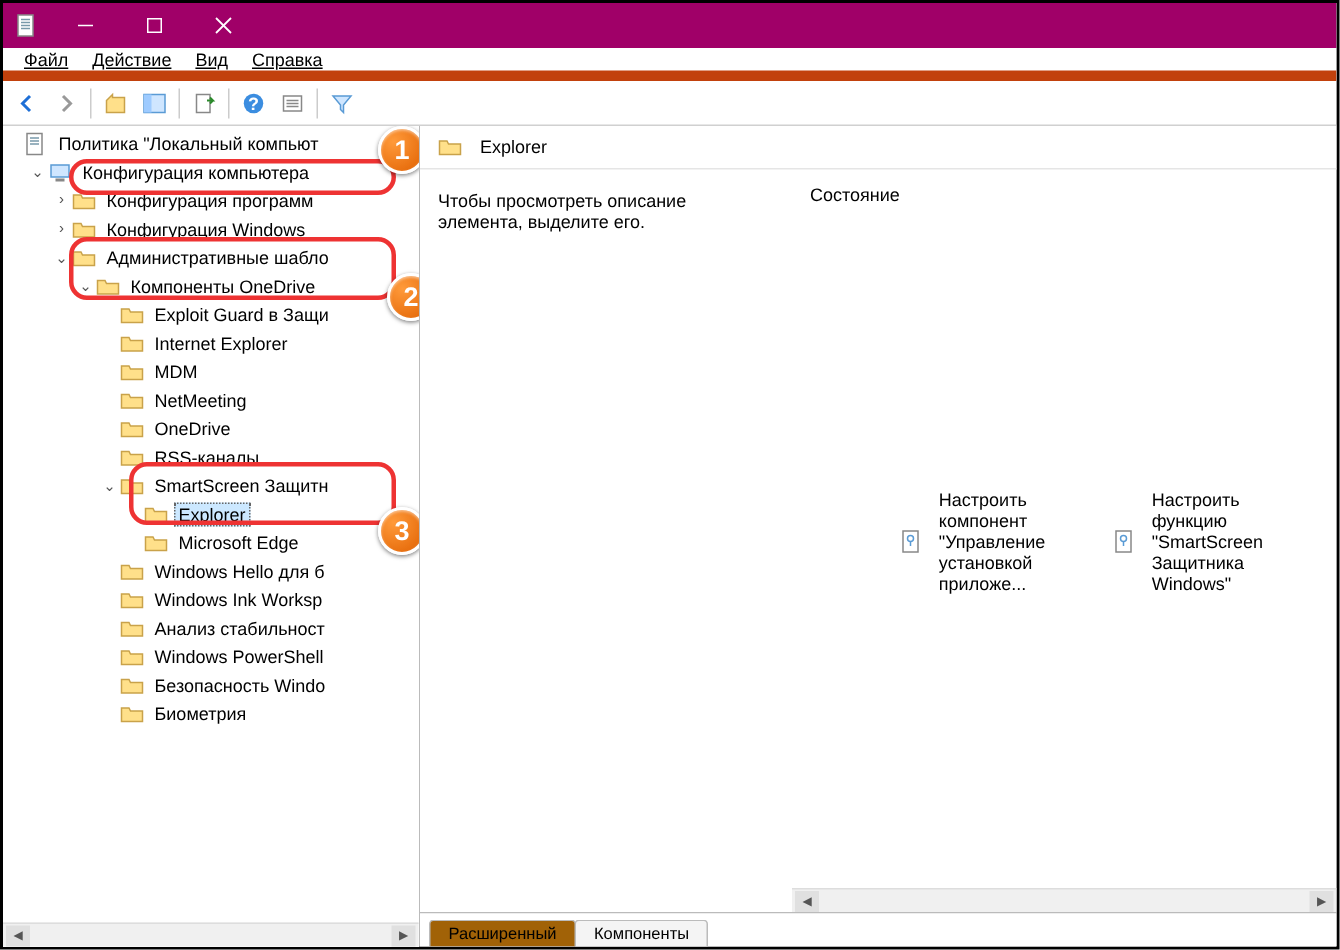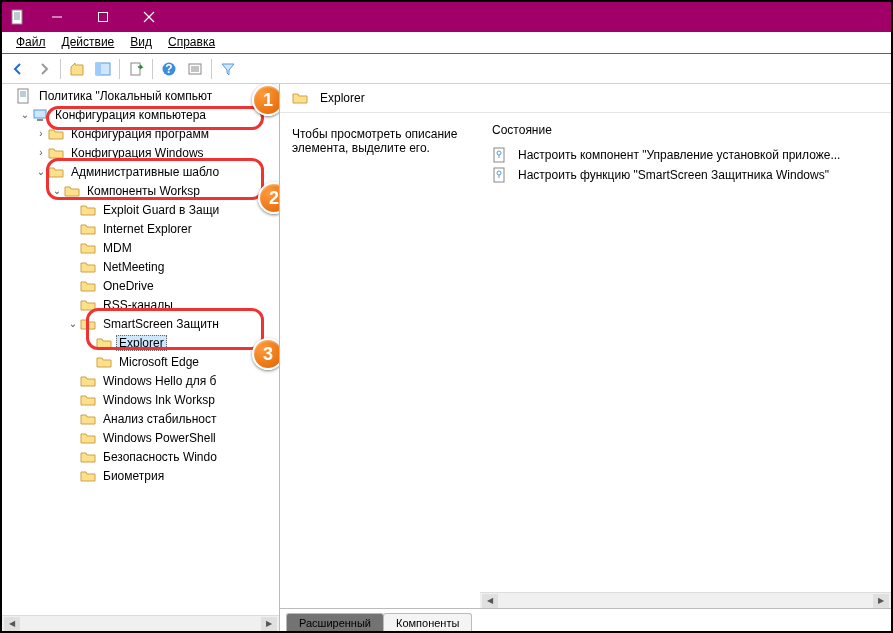--- a/index.html
+++ b/index.html
@@ -3,40 +3,40 @@
 <meta charset="utf-8">
 <style>
 * { margin:0; padding:0; box-sizing:border-box; font-family:'Segoe UI',Tahoma,sans-serif; font-size:12px; }
 body { background:#fff; width:893px; height:633px; overflow:hidden; position:relative; border:2px solid #000; }
 .window { display:flex; flex-direction:column; height:100%; }
 .titlebar { background:#a00068; color:#fff; height:30px; display:flex; align-items:center; padding:0 8px; }
 .titlebar .tb-icon { width:16px; height:16px; margin-right:8px; display:inline-flex; }
 .titlebar .tb-title { flex:1; font-size:12px; }
 .tb-ctrls { display:flex; }
 .tb-btn { width:46px; height:30px; display:flex; align-items:center; justify-content:center; color:#fff; }
-.menubar { background:#fff; height:22px; display:flex; align-items:flex-end; padding:2px 6px; border-bottom:1px solid #c2410c; }
+.menubar { background:#fff; height:22px; display:flex; align-items:center; padding:2px 6px; border-bottom:7px solid #c2410c; }
 .menu-item { padding:2px 8px; color:#000; cursor:default; }
 .menu-item .ul { text-decoration:underline; }
 .toolbar { background:#fff; height:30px; display:flex; align-items:center; padding:2px 4px; gap:2px; border-bottom:1px solid #d0d0d0; }
 .tool-btn { width:24px; height:24px; display:flex; align-items:center; justify-content:center; border:1px solid transparent; }
 .tool-sep { width:1px; height:20px; background:#ccc; margin:0 2px; }
 .content { flex:1; display:flex; min-height:0; }
 .tree-pane { width:278px; border-right:1px solid #bbb; background:#fff; overflow:auto; position:relative; padding:2px 0; }
 .right-pane { flex:1; display:flex; flex-direction:column; background:#fff; }
 .right-head { background:#fff; border-bottom:1px solid #e5e5e5; padding:6px 12px; display:flex; align-items:center; gap:8px; }
 .right-body { flex:1; display:flex; min-height:0; border-bottom:1px solid #bbb;}
 .desc-col { width:200px; padding:14px 12px; font-size:12px; color:#000; }
-.list-col { flex:1; padding:10px 12px; display:flex; flex-direction:column; position:relative; }
+.list-col { flex:1; padding:10px 12px; display:flex; position:relative;margin-left:48px; }
 .list-head { font-size:12px; color:#000; margin-bottom:8px; }
 .list-item { display:flex; align-items:center; gap:6px; padding:2px 0; font-size:12px; }
 .scroll-h { height:16px; background:#f0f0f0; border-top:1px solid #ddd; display:flex; align-items:center; justify-content:space-between; padding:0 2px; position:absolute; bottom:0; left:0; right:0;}
 .scroll-h .arr { width:16px; height:14px; background:#e0e0e0; display:flex; align-items:center; justify-content:center; font-size:8px; color:#555;}
 .tabs { height:22px; display:flex; align-items:flex-end; padding-left:6px; gap:0; background:#fff;}
 .tab { padding:3px 12px 2px; border:1px solid #bbb; border-bottom:none; background:#f4f4f4; font-size:11px; border-radius:3px 3px 0 0; margin-right:-1px; position:relative;}
-.tab.active { background:#737373; z-index:1; }
+.tab.active { background:#a16207; z-index:1; }
 .statusbar { height:22px; background:#f0f0f0; border-top:1px solid #d0d0d0; display:flex; align-items:center; padding:0 8px; font-size:12px; }
 .tree { list-style:none; user-select:none; }
 .node { display:flex; align-items:center; height:19px; white-space:nowrap; padding-right:4px;}
 .node .sp { display:inline-block; }
 .tw { width:14px; text-align:center; color:#555; font-size:10px; cursor:default;}
 .ic { width:16px; height:16px; margin-right:4px; display:inline-flex; flex-shrink:0;}
 .lbl { font-size:12px; padding:1px 3px;}
 .sel .lbl { background:#cce8ff; border:1px dotted #666; padding:0 2px; }
 .callout { position:absolute; border:3px solid #e33; border-radius:12px; pointer-events:none; z-index:5;}
 .badge { position:absolute; width:32px; height:32px; border-radius:50%; background:radial-gradient(circle at 30% 30%,#ff9a3a,#e06000); border:2px solid #fff; box-shadow:0 1px 3px rgba(0,0,0,.5),inset 0 1px 2px rgba(255,255,255,.5); color:#fff; font-weight:bold; font-size:18px; display:flex; align-items:center; justify-content:center; z-index:6; pointer-events:none;}
@@ -207,21 +207,21 @@
           </li>
           <li>
             <div class="node">
               <span class="sp" style="width: 48px;"></span>
               <span class="tw">⌄</span>
               <span class="ic">
                 <svg viewBox="0 0 16 16">
                   <path d="M1 4 L6 4 L7 6 L15 6 L15 13 L1 13 Z" fill="#ffe08a" stroke="#c9a24a"></path>
                 </svg>
               </span>
-              <span class="lbl">Компоненты Worksp</span>
+              <span class="lbl">Компоненты OneDrive</span>
             </div>
           </li>
           <li>
             <div class="node">
               <span class="sp" style="width: 64px;"></span>
               <span class="tw"></span>
               <span class="ic">
                 <svg viewBox="0 0 16 16">
                   <path d="M1 4 L6 4 L7 6 L15 6 L15 13 L1 13 Z" fill="#ffe08a" stroke="#c9a24a"></path>
                 </svg>

